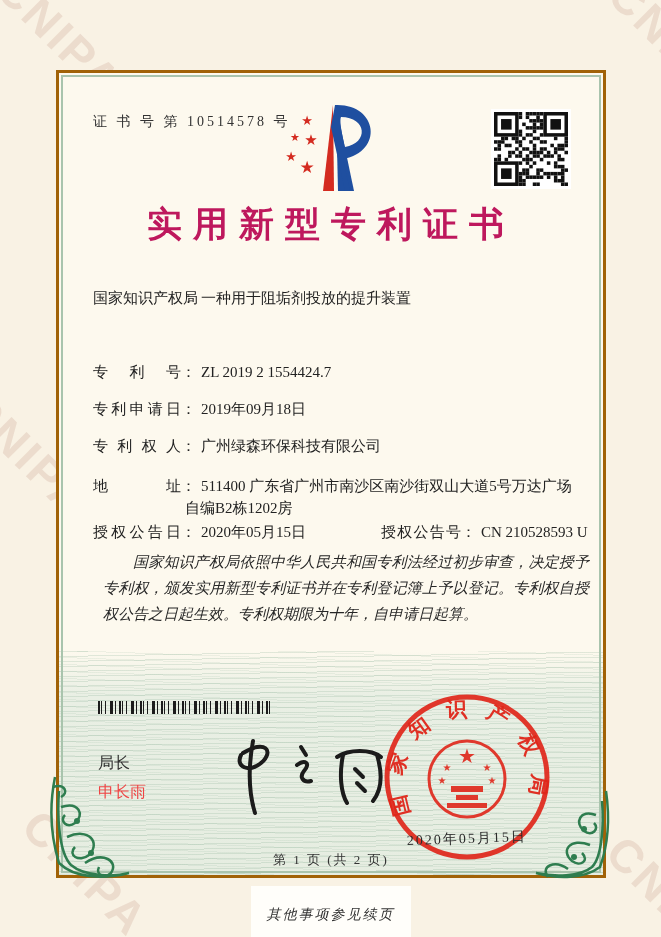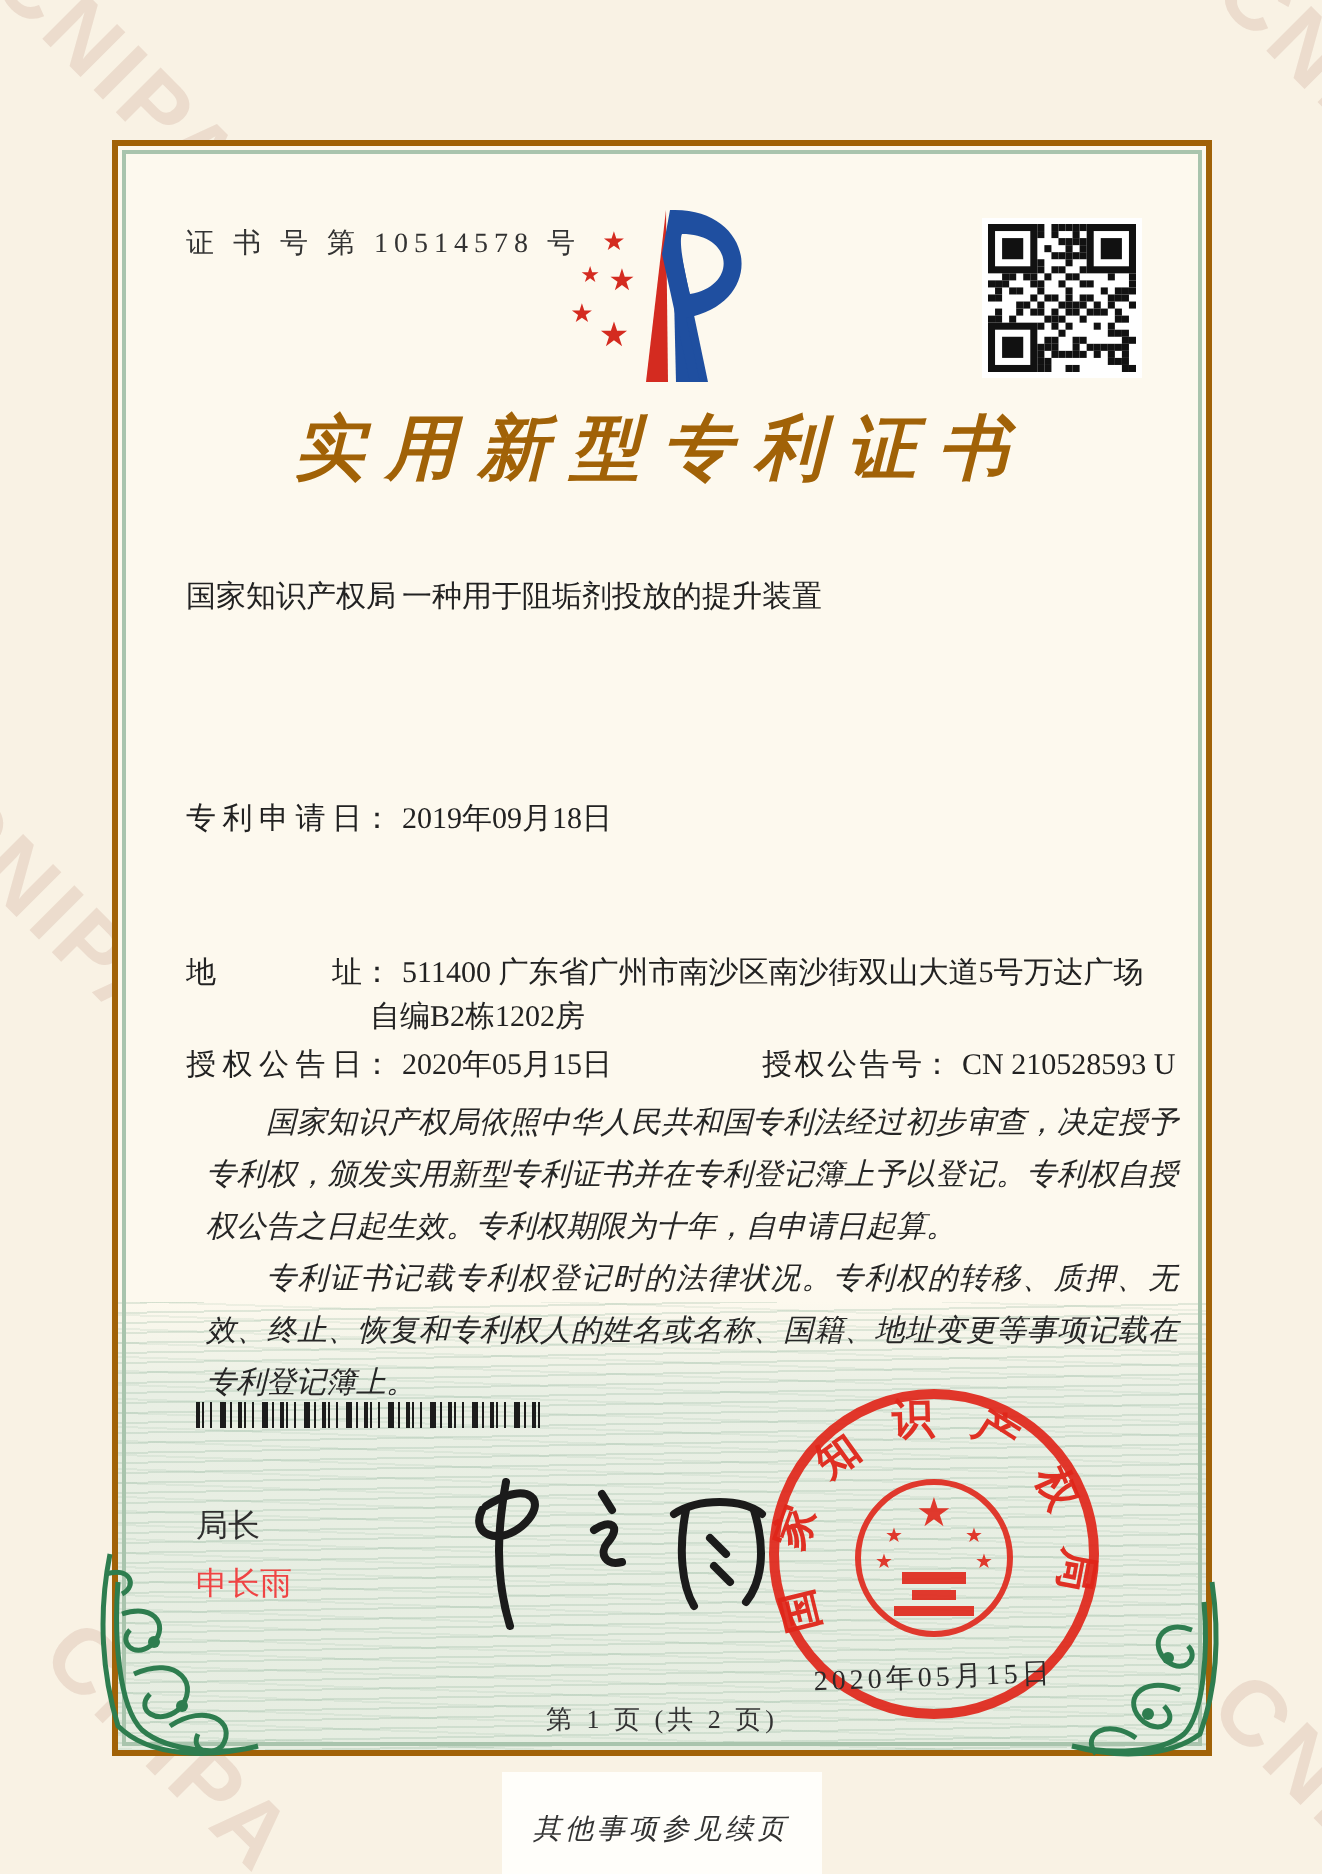--- a/index.html
+++ b/index.html
@@ -20,21 +20,21 @@
     background:#fdf9ee;border:3px solid #a16207;z-index:2;
   }
   .frame::before{
     content:"";position:absolute;inset:2px;border:2px solid #a9c4ad;pointer-events:none;z-index:5;
   }
   .cert-no{position:absolute;left:34px;top:40px;font-size:14px;letter-spacing:3px;color:#333;z-index:4}
   .qr{position:absolute;right:32px;top:36px;width:74px;height:74px;background:#fff;padding:3px;z-index:4}
   .logo{position:absolute;left:196px;top:26px;z-index:4}
   .title{
     position:absolute;left:0;top:128px;width:100%;text-align:center;
-    font-size:35px;font-weight:600;letter-spacing:11px;color:#a16207;z-index:4;font-style:italic;
+    font-size:35px;font-weight:600;letter-spacing:11px;color:#be185d;z-index:4;
   }
   .row{position:absolute;left:34px;font-size:15px;color:#222;z-index:4;white-space:nowrap}
   .lab{display:inline-block;width:88px;text-align:justify;text-align-last:justify;vertical-align:bottom}
   .val{margin-left:5px}
   .addr2{position:absolute;left:126px;font-size:15px;z-index:4}
   .grant2{position:absolute;left:288px;top:0}
   .paras{
     position:absolute;left:32px;top:476px;width:486px;z-index:4;
     font-style:italic;font-size:15px;line-height:26px;color:#262626;text-align:justify;margin-left:12px;
   }
@@ -241,37 +241,42 @@
     <text x="56" y="46" font-size="15" fill="#d42b20" text-anchor="middle">★</text>
     <text x="36" y="62" font-size="13" fill="#d42b20" text-anchor="middle">★</text>
     <text x="52" y="74" font-size="17" fill="#d42b20" text-anchor="middle">★</text>
   </svg>
 
   <div class="title">实用新型专利证书</div>
 
   <div class="row" style="top:216px">
     <span class="lab">国家知识产权局</span><span>：</span><span class="val">一种用于阻垢剂投放的提升装置</span>
   </div>
+  <div class="row" style="top:290px">
+    <span class="lab">专利号</span><span>：</span><span class="val">ZL 2019 2 1554424.7</span>
+  </div>
   <div class="row" style="top:327px">
     <span class="lab">专利申请日</span><span>：</span><span class="val">2019年09月18日</span>
+  </div>
+  <div class="row" style="top:364px">
+    <span class="lab">专利权人</span><span>：</span><span class="val">广州绿森环保科技有限公司</span>
   </div>
 
   <div class="row" style="top:404px">
     <span class="lab">地址</span><span>：</span><span class="val">511400 广东省广州市南沙区南沙街双山大道5号万达广场</span>
   </div>
   <div class="addr2" style="top:426px">自编B2栋1202房</div>
 
   <div class="row" style="top:450px">
     <span class="lab">授权公告日</span><span>：</span><span class="val">2020年05月15日</span>
     <span class="grant2"><span class="lab" style="width:80px">授权公告号</span><span>：</span><span class="val">CN 210528593 U</span></span>
   </div>
 
   <div class="paras">
     <p>国家知识产权局依照中华人民共和国专利法经过初步审查，决定授予专利权，颁发实用新型专利证书并在专利登记簿上予以登记。专利权自授权公告之日起生效。专利权期限为十年，自申请日起算。</p>
-    <p>专利证书记载专利权登记时的法律状况。专利权的转移、质押、无效、终止、恢复和专利权人的姓名或名称、国籍、地址变更等事项记载在专利登记簿上。</p>
   </div>
 
   <div class="wave"></div>
 
   <div class="barcode"></div>
 
   <div class="sig-title">局长</div>
   <div class="sig-name">申长雨</div>
 
   <svg class="signature" width="200" height="90" viewBox="0 0 200 90">

